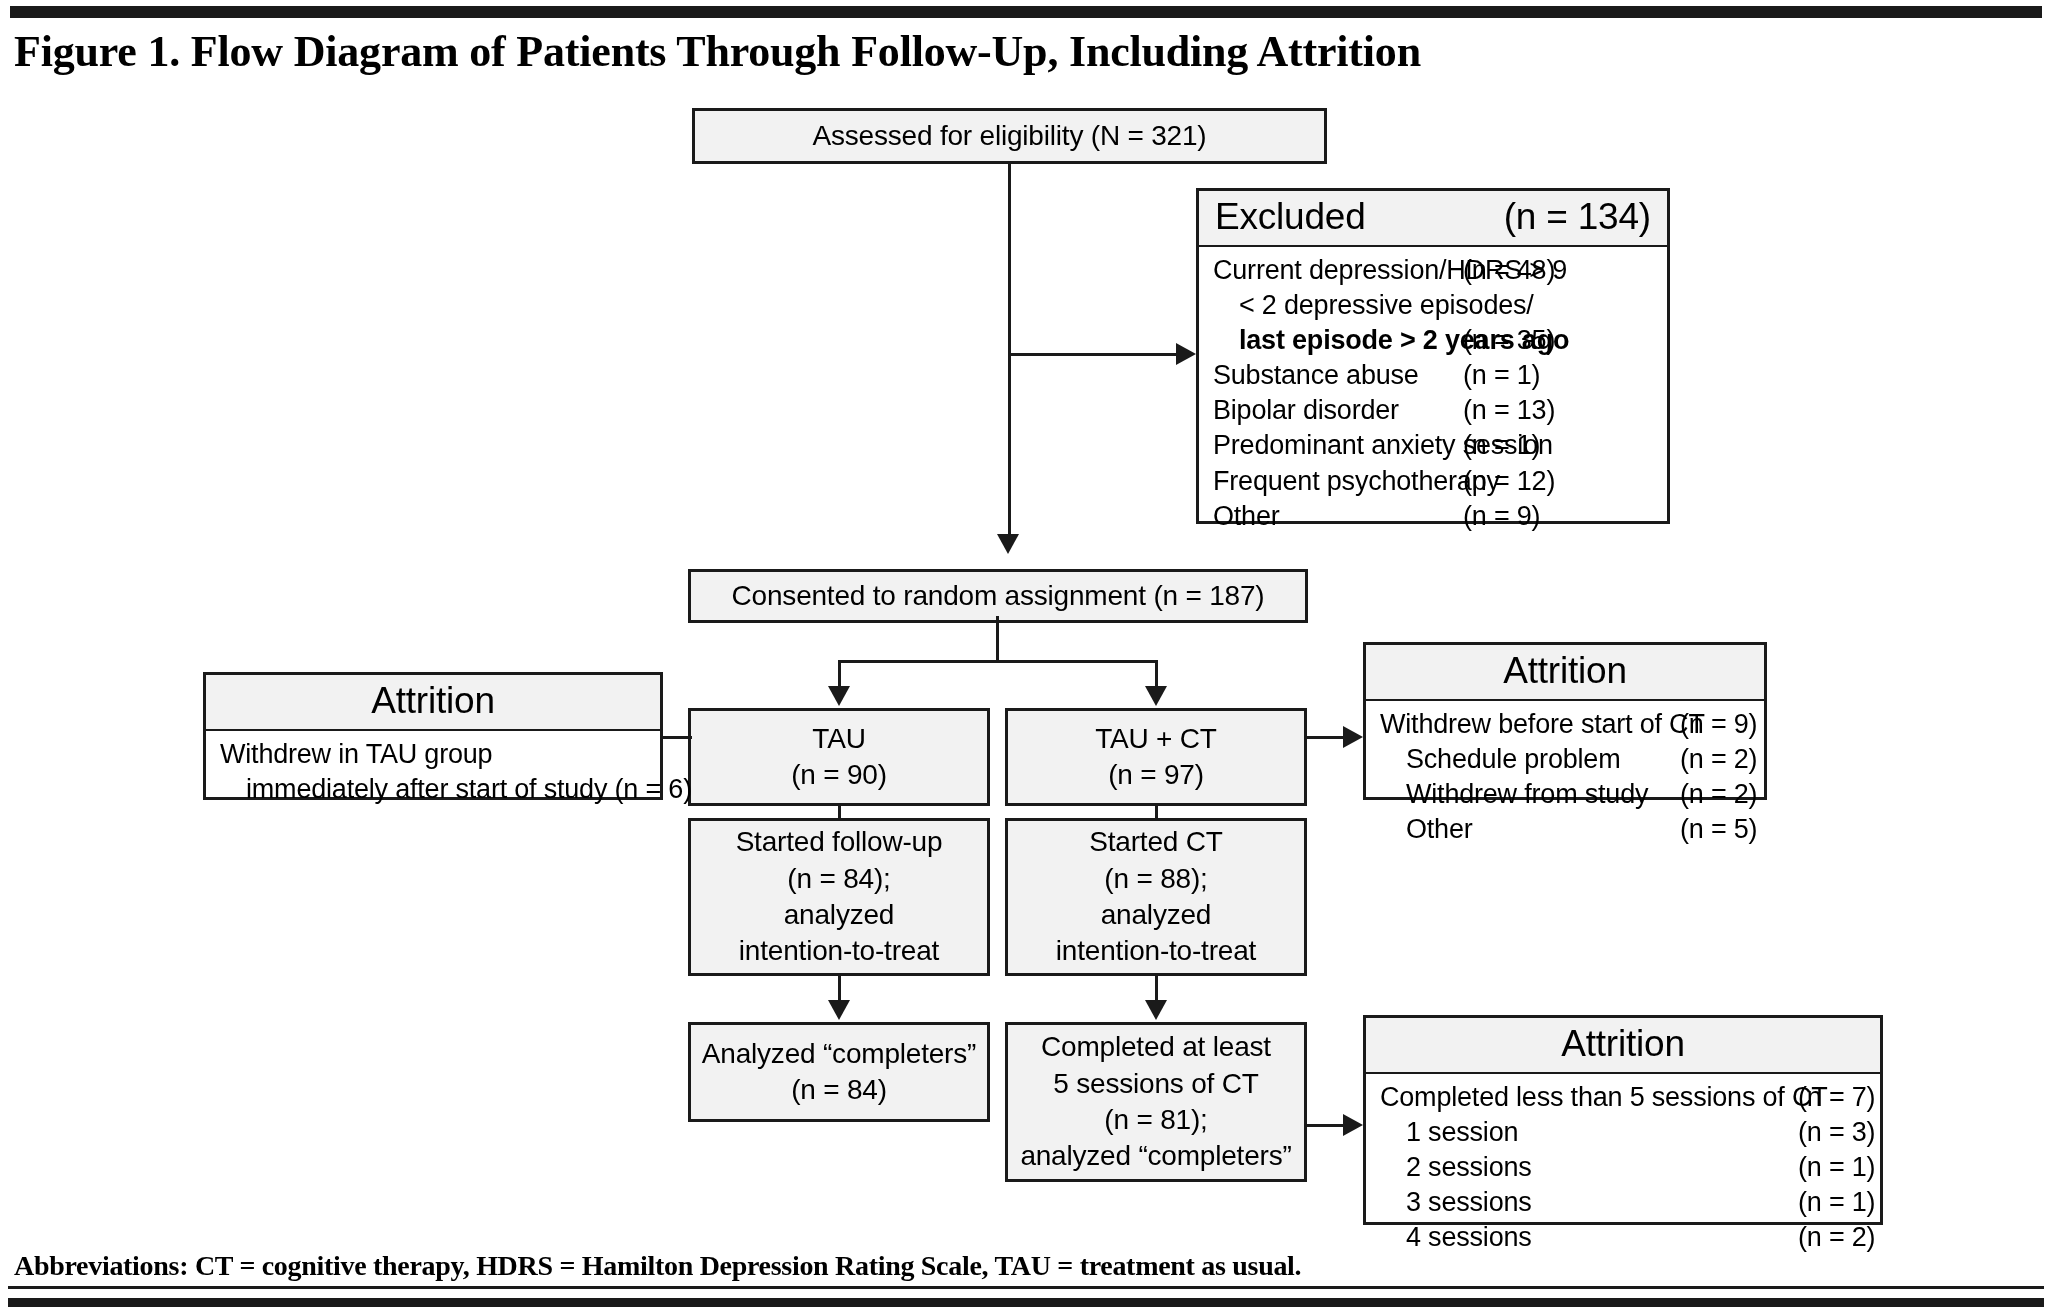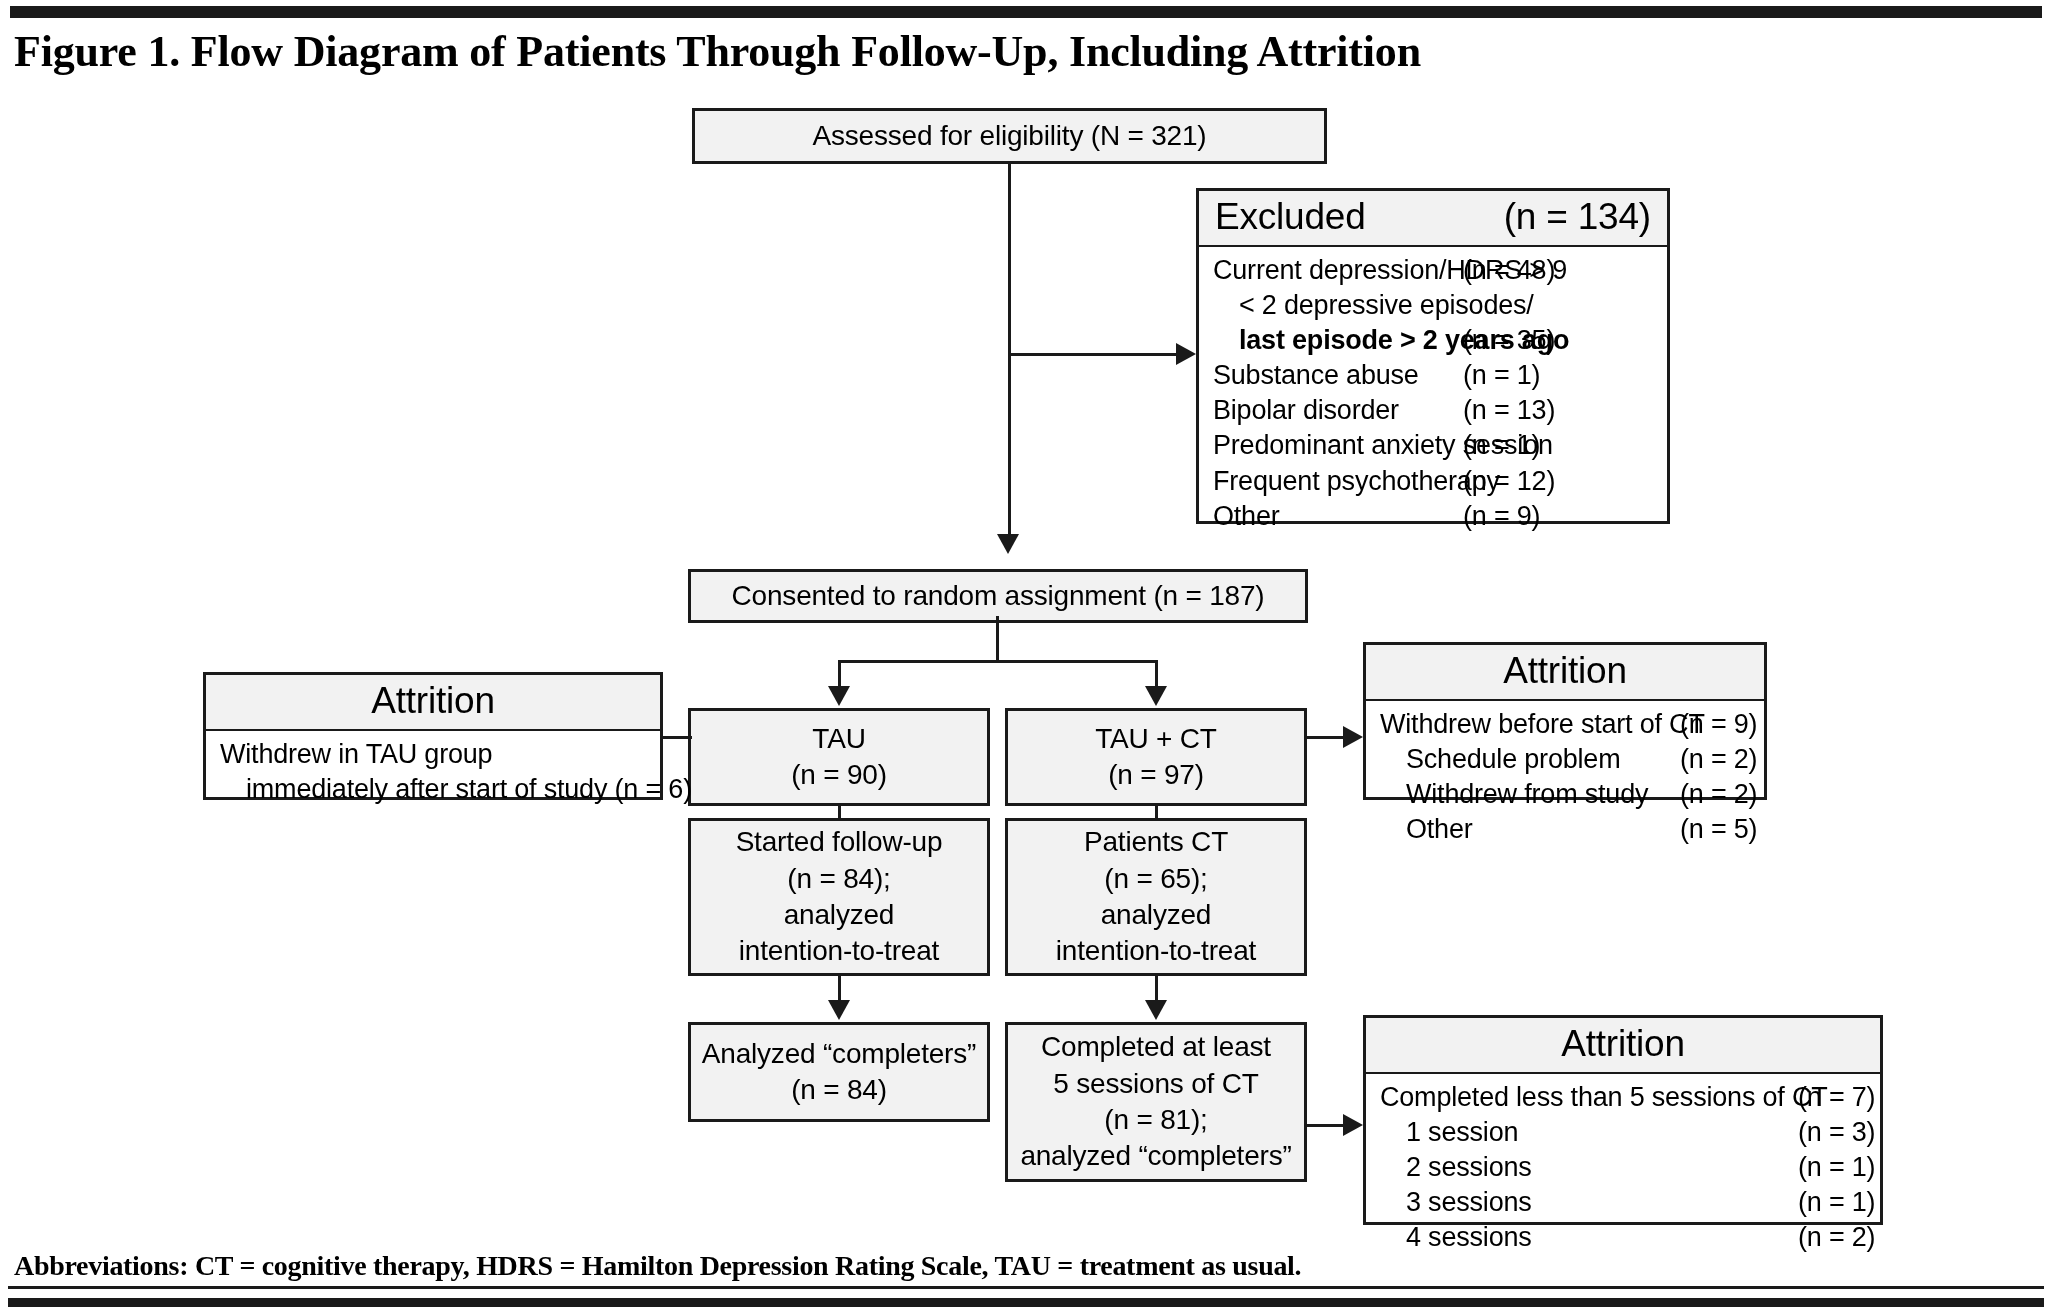--- a/index.html
+++ b/index.html
@@ -235,22 +235,22 @@
 <div class="arrow-down" style="left:1145px;top:838px;"></div>
 
 <div class="box" style="left:688px;top:818px;width:302px;height:158px;">
   <span>Started follow-up</span>
   <span>(n = 84);</span>
   <span>analyzed</span>
   <span>intention-to-treat</span>
 </div>
 
 <div class="box" style="left:1005px;top:818px;width:302px;height:158px;">
-  <span>Patients CT</span>
-  <span>(n = 65);</span>
+  <span>Started CT</span>
+  <span>(n = 88);</span>
   <span>analyzed</span>
   <span>intention-to-treat</span>
 </div>
 
 <div class="vline" style="left:838px;top:976px;height:26px;"></div>
 <div class="arrow-down" style="left:828px;top:1000px;"></div>
 
 <div class="vline" style="left:1155px;top:976px;height:26px;"></div>
 <div class="arrow-down" style="left:1145px;top:1000px;"></div>
 

